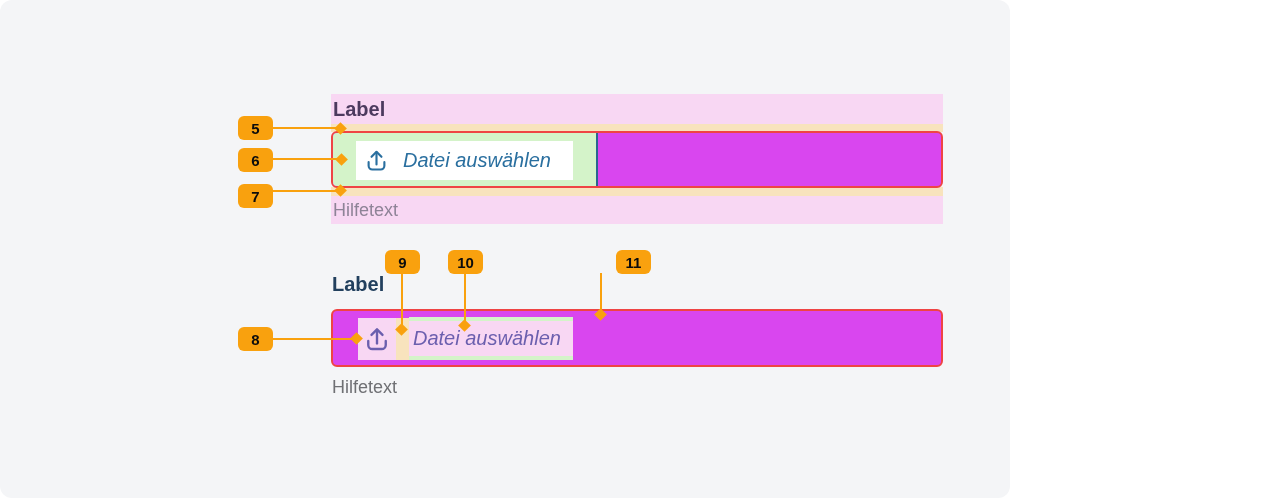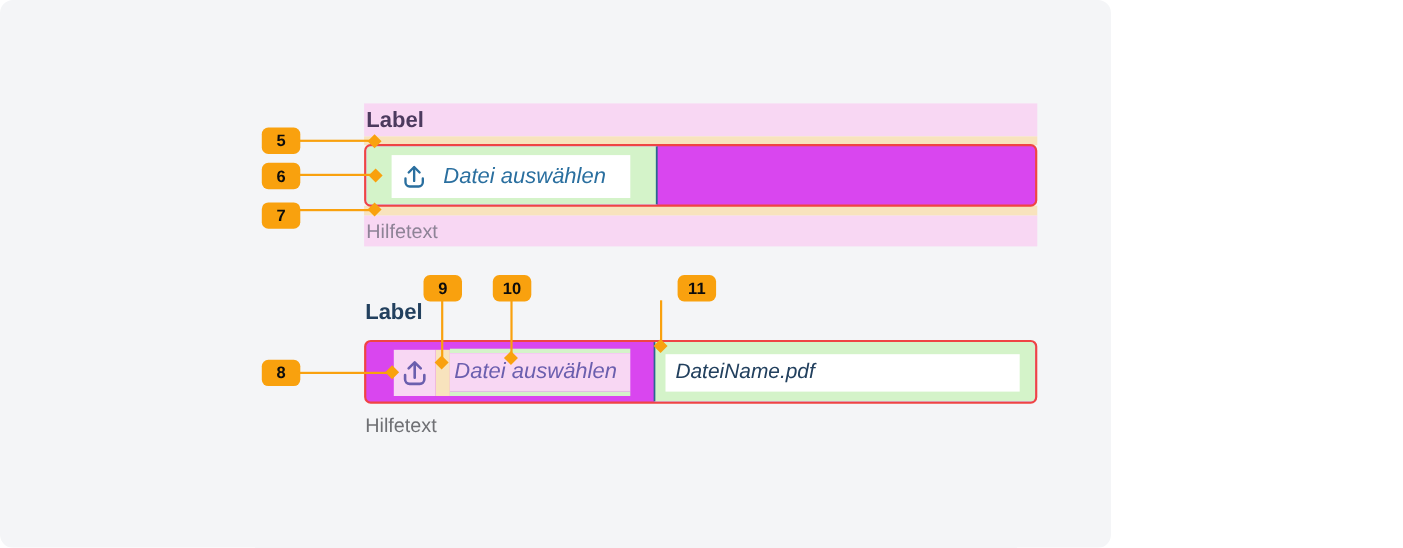--- a/index.html
+++ b/index.html
@@ -81,25 +81,20 @@
         </span>
       </div>
       <div class="gap-hl"></div>
       <div class="text-hl">
         <div class="gstrip"></div>
         <div class="ptext">
           <span>Datei auswählen</span>
         </div>
         <div class="gstrip"></div>
       </div>
-      <div class="greenpane2">
-        <div class="filebox">
-          <span>DateiName.pdf</span>
-        </div>
-      </div>
     </div>
     <div class="help2">Hilfetext</div>
   </section>
 
   <div class="badge" style="left:238px;top:116px;">
       <span>5</span>
     </div>
   <div class="badge" style="left:238px;top:148px;">
       <span>6</span>
     </div>

